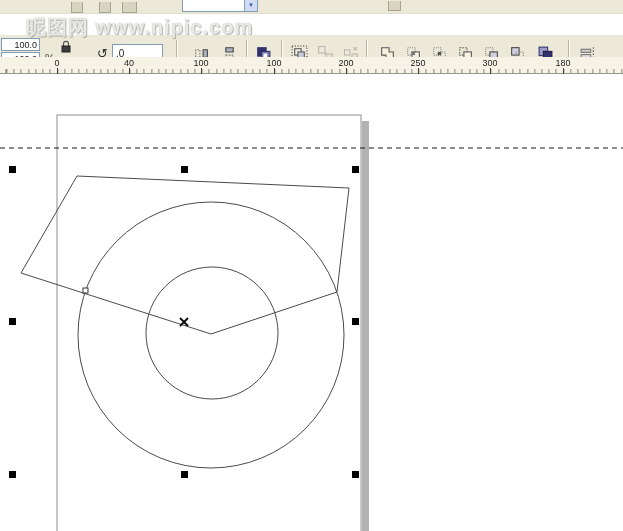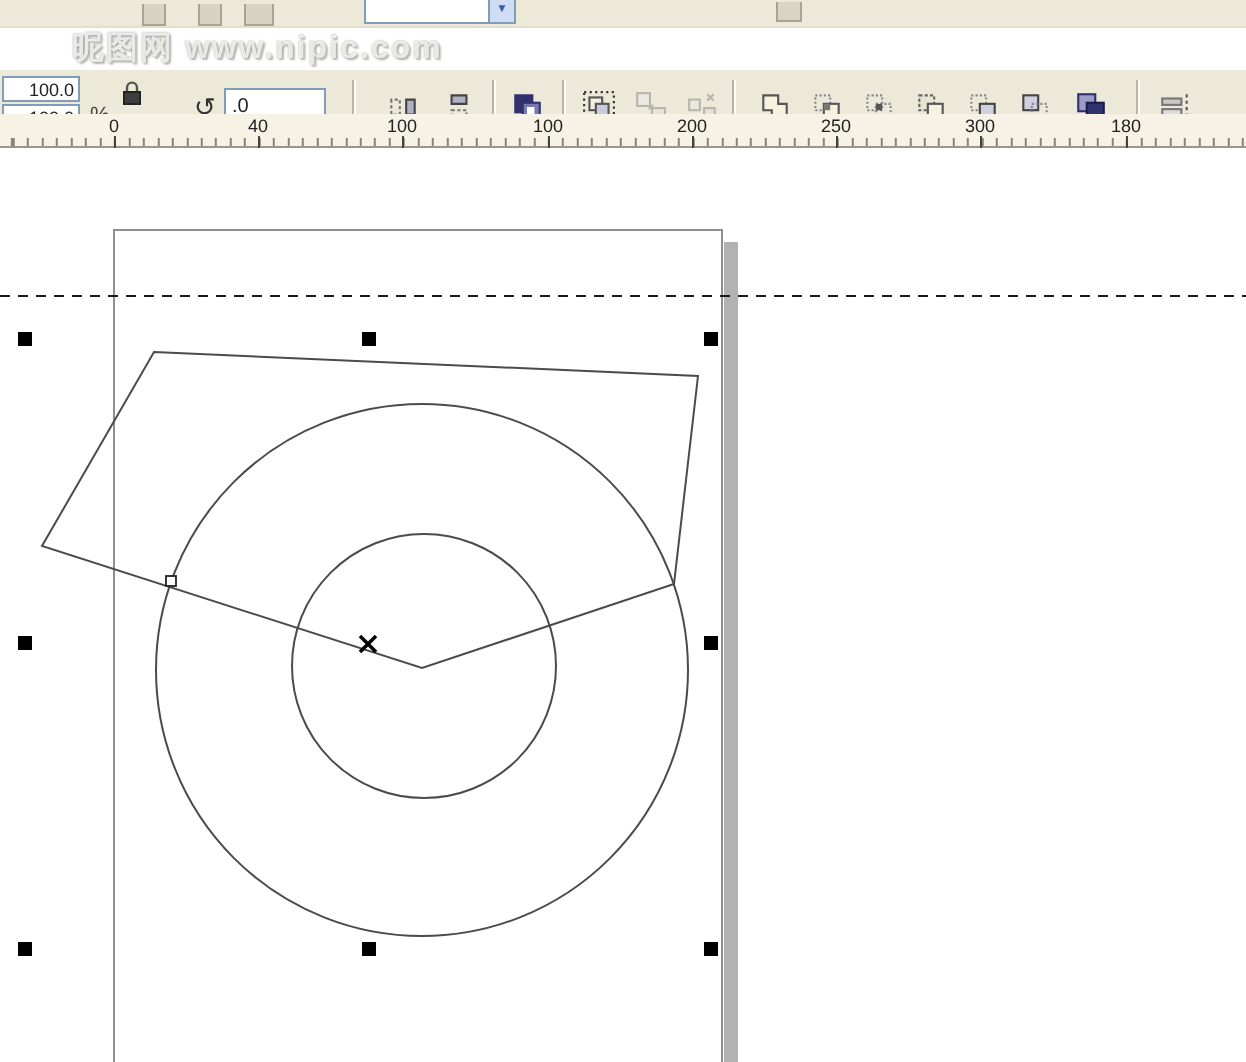--- a/index.html
+++ b/index.html
@@ -16,22 +16,22 @@
            border:1px solid #7f9db9; border-top:none; display:flex; }
   .combo-val { flex:1; font-size:8px; line-height:11px; padding-left:2px; color:#333; }
   .combo-arrow { width:13px; background:#cfdcf3; border-left:1px solid #7f9db9; color:#3a5fa8;
                  font-size:6px; text-align:center; line-height:11px; }
   .snapstub { position:absolute; left:388px; top:1px; width:13px; height:10px;
               background:#d9d5c3; border:1px solid #a8a490; border-top:none; }
 
   
   .wm-red { position:absolute; left:8px; top:1px; color:#cc1111; font-weight:bold;
             font-size:12px; letter-spacing:0.5px; z-index:40; }
-  .wm-nipic { position:absolute; left:36px; top:14px; z-index:40; font-weight:bold;
-              font-size:16px; letter-spacing:1px; color:rgba(255,255,255,0.78);
+  .wm-nipic { position:absolute; left:26px; top:14px; z-index:40; font-weight:bold;
+              font-size:20px; letter-spacing:1px; color:rgba(255,255,255,0.78);
               text-shadow:0 0 1px rgba(140,140,130,0.9), 1px 1px 1px rgba(120,120,110,0.5);
               white-space:nowrap; pointer-events:none; }
   .wm-missyuan { position:absolute; right:3px; top:8px; z-index:40; color:#8b8b84;
                  white-space:nowrap; pointer-events:none; }
   .wm-missyuan .cjk { font-size:12px; }
   .wm-missyuan .url { font-size:9px; letter-spacing:0.5px; }
 
   
   .propbar { position:absolute; left:0; top:14px; width:623px; height:43px;
              background:#ece9d8; border-top:1px solid #fff; border-bottom:1px solid #aca899;margin-top:20px; }

